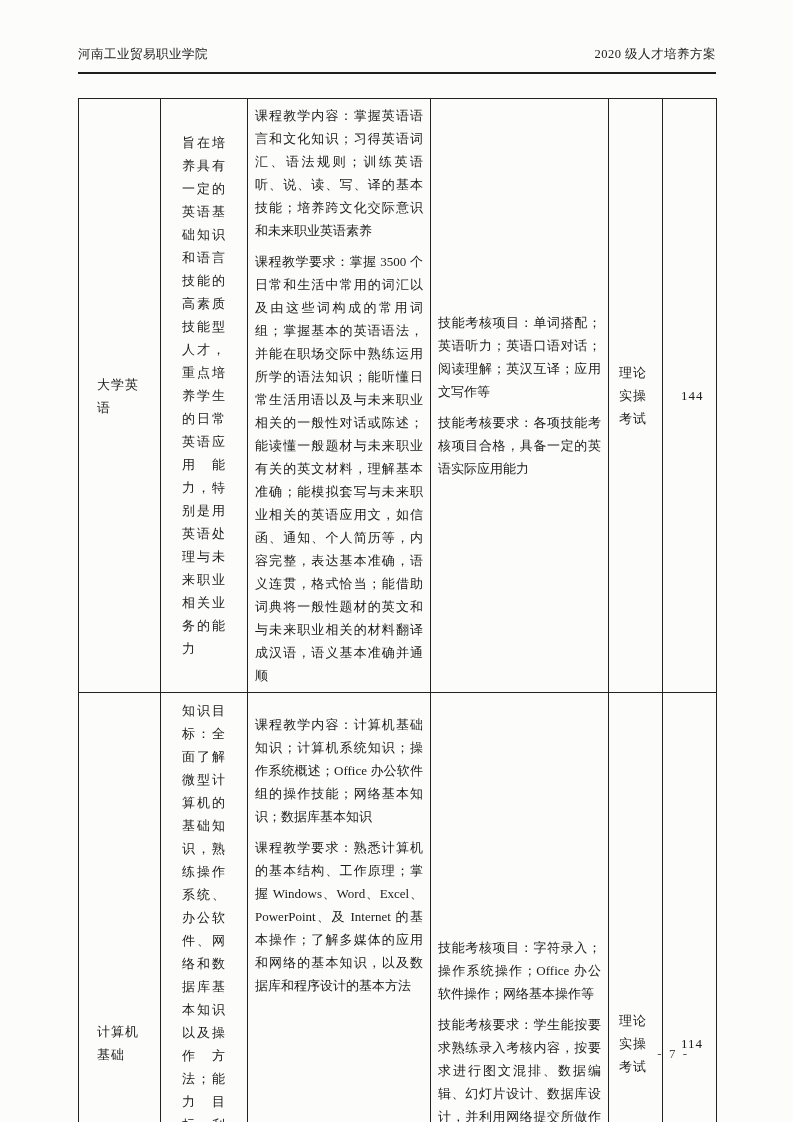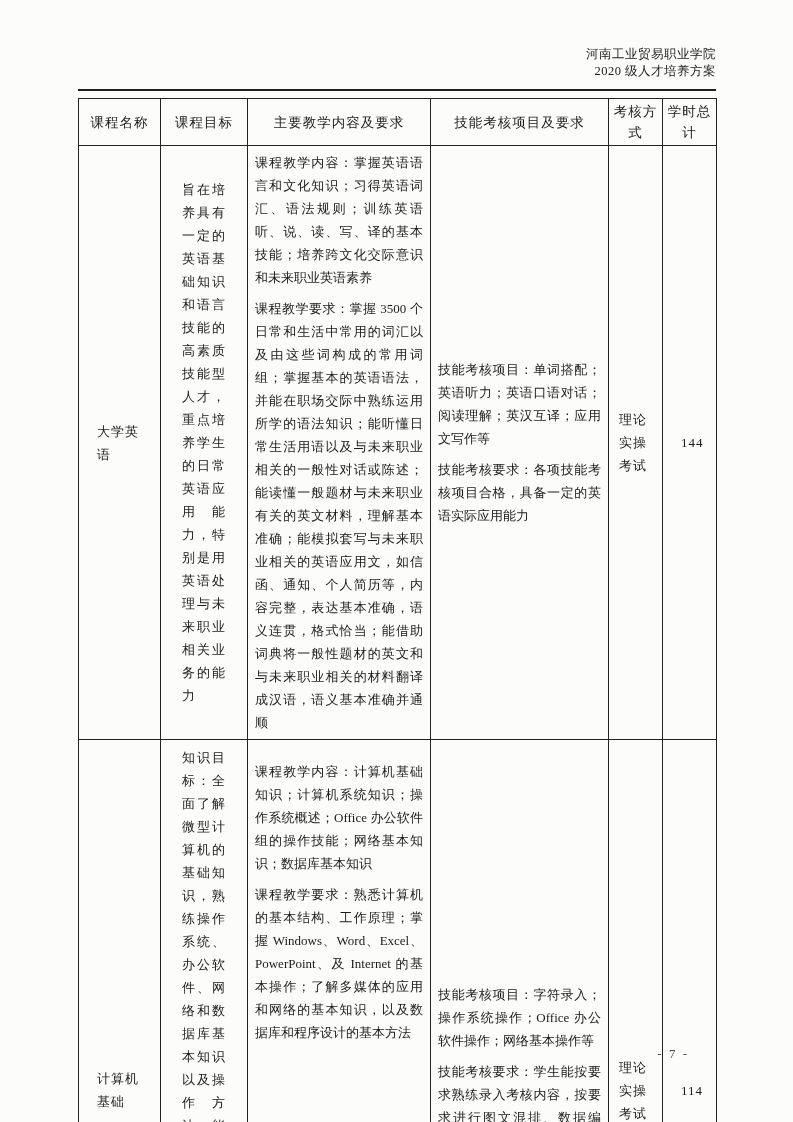--- a/index.html
+++ b/index.html
@@ -20,21 +20,20 @@
     top: 46px;
     width: 638px;
     display: flex;
     justify-content: space-between;
     align-items: flex-end;
     font-size: 12.5px;
     line-height: 17px;
     padding-bottom: 9px;
     border-bottom: 2px solid #1e1e1e;
     letter-spacing: 0.5px;
-    flex-direction: column;
   }
   
   table.course-table {
     position: absolute;
     left: 78px;
     top: 98px;
     width: 638px;
     border-collapse: collapse;
     table-layout: fixed;
     font-size: 13px;
@@ -93,28 +92,20 @@
   <table class="course-table">
     <colgroup>
       <col style="width:82px">
       <col style="width:87px">
       <col style="width:183px">
       <col style="width:178px">
       <col style="width:54px">
       <col style="width:54px">
     </colgroup>
     <tbody>
-        <tr>
-      <th class="hdr">课程名称</th>
-      <th class="hdr">课程目标</th>
-      <th class="hdr">主要教学内容及要求</th>
-      <th class="hdr">技能考核项目及要求</th>
-      <th class="hdr">考核方式</th>
-      <th class="hdr">学时总计</th>
-    </tr>
 
     <tr class="row-1">
       <td class="cell-name">大学英语</td>
       <td class="cell-obj t-just v-mid">旨在培养具有一定的英语基础知识和语言技能的高素质技能型人才，重点培养学生的日常英语应用能力，特别是用英语处理与未来职业相关业务的能力</td>
       <td class="cell-content t-just v-top">
         <div class="para">课程教学内容：掌握英语语言和文化知识；习得英语词汇、语法规则；训练英语听、说、读、写、译的基本技能；培养跨文化交际意识和未来职业英语素养</div>
         <div class="para">课程教学要求：掌握 3500 个日常和生活中常用的词汇以及由这些词构成的常用词组；掌握基本的英语语法，并能在职场交际中熟练运用所学的语法知识；能听懂日常生活用语以及与未来职业相关的一般性对话或陈述；能读懂一般题材与未来职业有关的英文材料，理解基本准确；能模拟套写与未来职业相关的英语应用文，如信函、通知、个人简历等，内容完整，表达基本准确，语义连贯，格式恰当；能借助词典将一般性题材的英文和与未来职业相关的材料翻译成汉语，语义基本准确并通顺</div>
       </td>
       <td class="cell-skill t-just v-mid">
         <div class="para">技能考核项目：单词搭配；英语听力；英语口语对话；阅读理解；英汉互译；应用文写作等</div>

